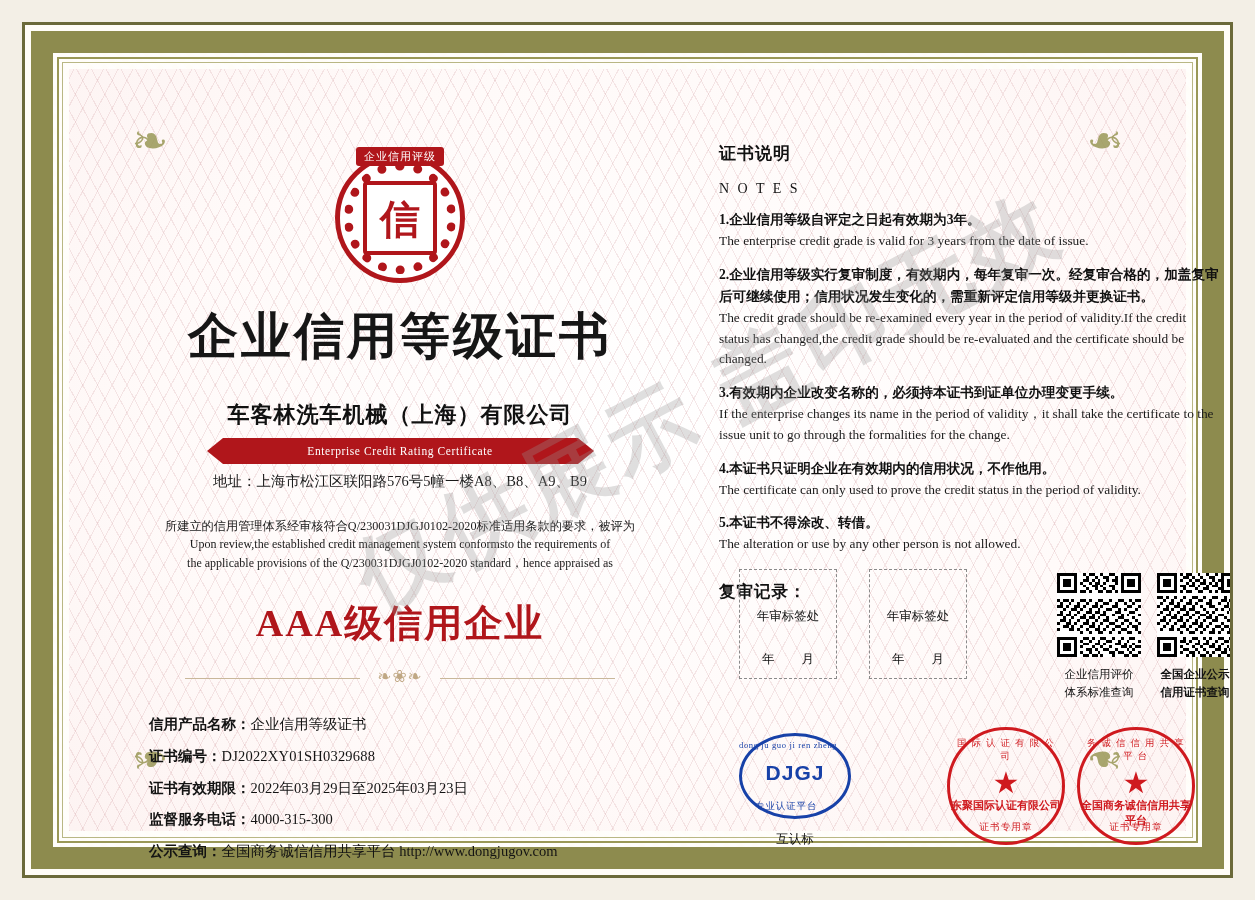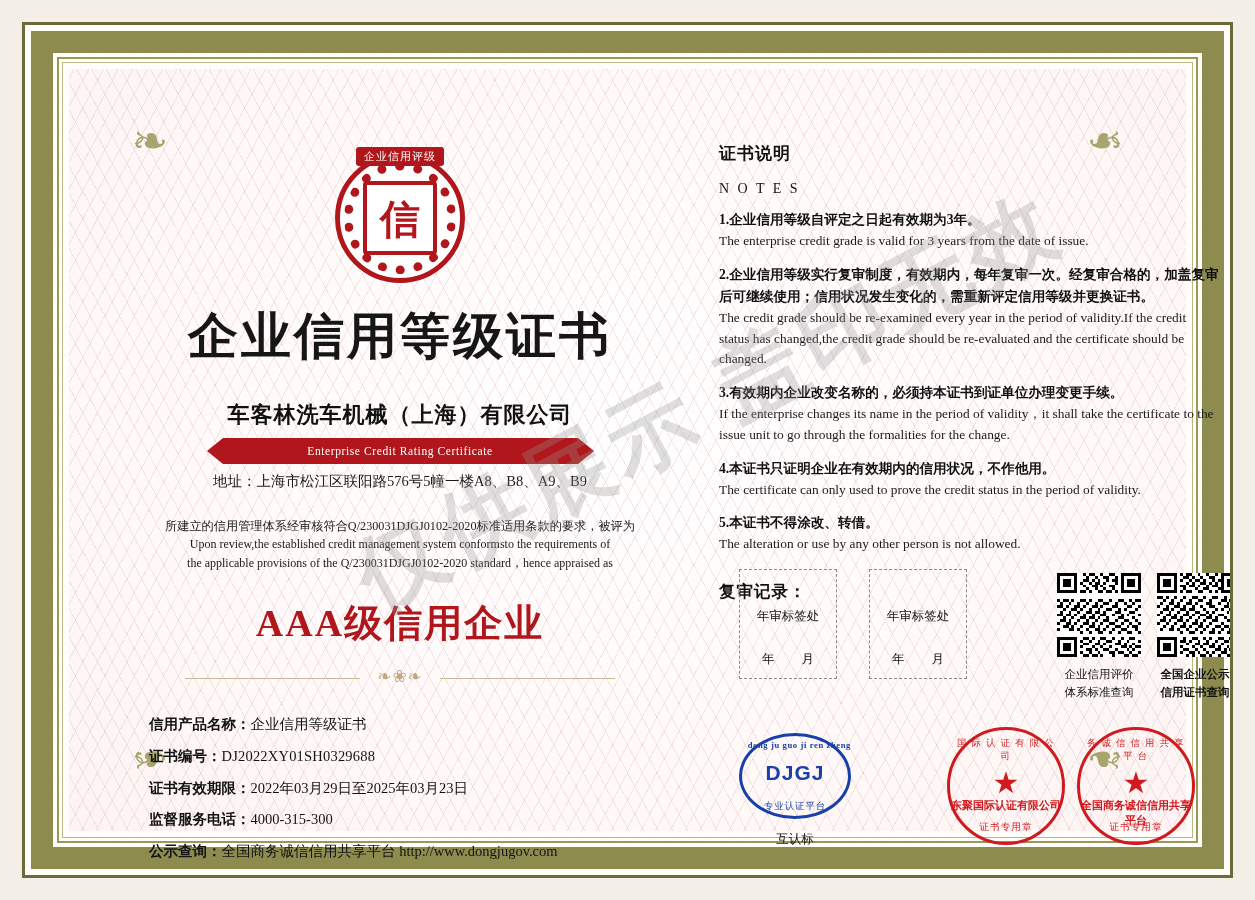--- a/index.html
+++ b/index.html
@@ -176,25 +176,25 @@
   }
   #djgj .oval {
     position: absolute; inset: 0; border: 3px solid #1741a8; border-radius: 50%;
   }
   #djgj .txt {
     position: absolute; left: 0; right: 0; top: 28px; text-align: center;
     color: #1741a8; font-size: 21px; font-weight: bold; letter-spacing: 1px;
     font-family: "Liberation Sans", sans-serif;
   }
   #djgj .arc-top {
-    position: absolute; left: 0; right: 0; top: 7px; text-align: right;
-    color: #1741a8; font-size: 8.6px; letter-spacing: .6px; font-weight: bold;
+    position: absolute; left: 0; right: 0; top: 7px; text-align: left;
+    color: #1741a8; font-size: 8.6px; letter-spacing: .6px;
   }
   #djgj .arc-bot {
-    position: absolute; left: 0; right: 0; bottom: 6px; text-align: center;
+    position: absolute; left: 16px; right: 0; bottom: 6px; text-align: left;
     color: #1741a8; font-size: 9.4px; letter-spacing: 1px;
   }
   #djgj-cap {
     position: absolute; left: 20px; top: 112px; width: 112px; text-align: center;
     font-size: 12.5px; color: #111;
   }
   .rseal {
     position: absolute; top: 8px; width: 118px; height: 118px;
     border: 3px solid #cf1a1f; border-radius: 50%;
     color: #cf1a1f; text-align: center; text-decoration: underline;

